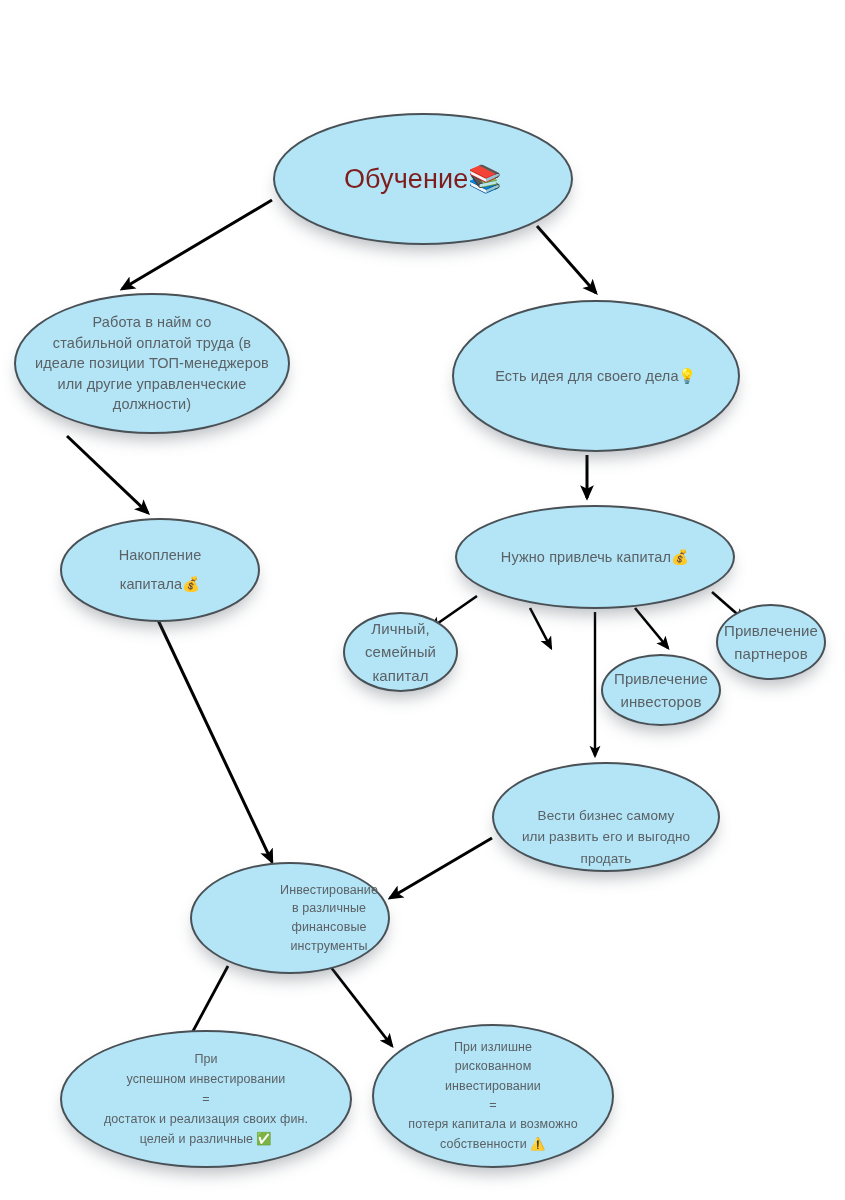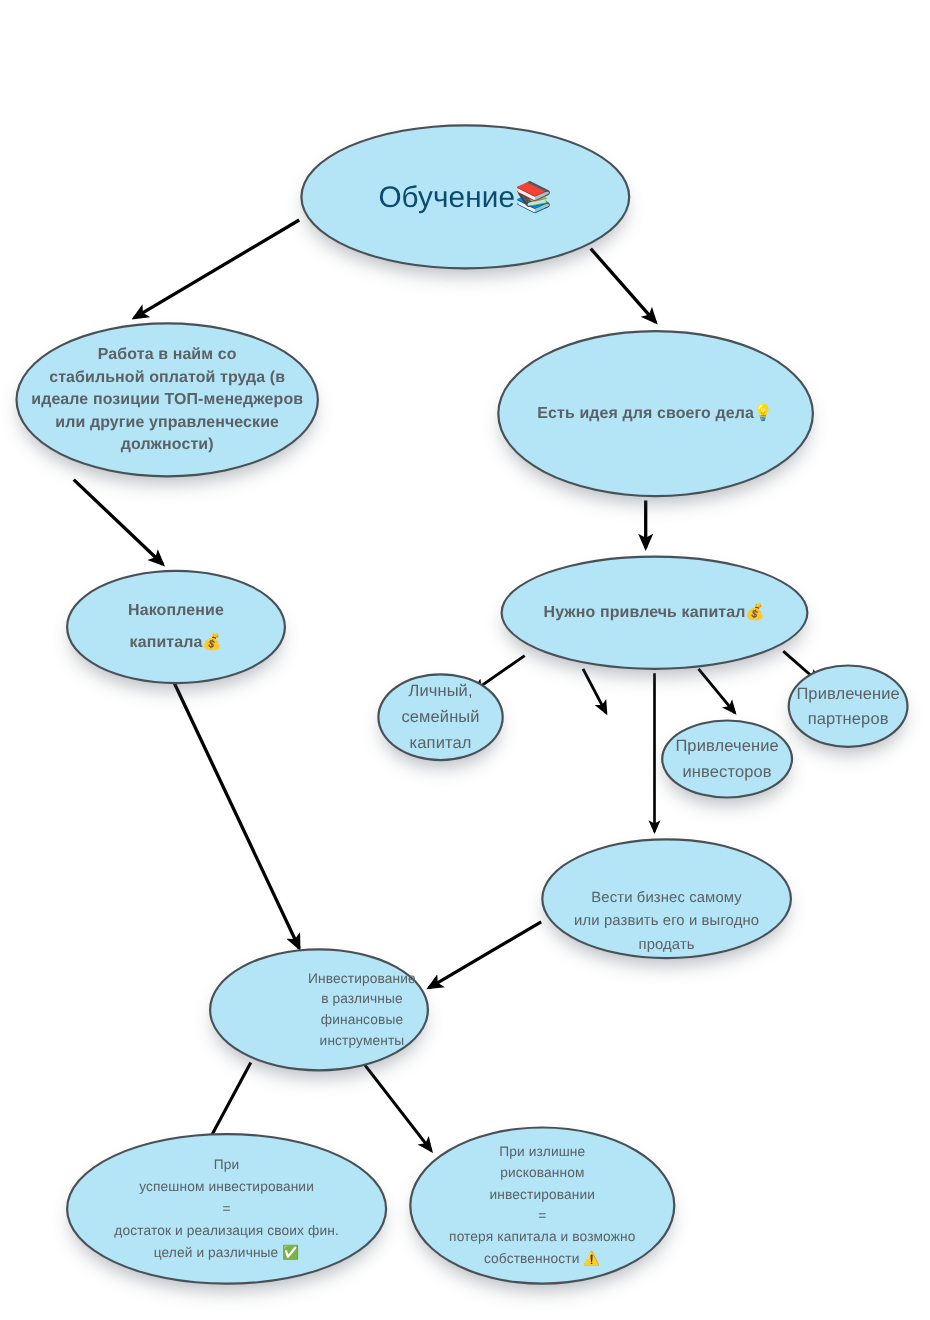--- a/index.html
+++ b/index.html
@@ -43,23 +43,23 @@
     display: block;
     line-height: 1.42;
     padding: 0 10px;
     white-space: pre-line;
     color: #5b6165;
     letter-spacing: 0.1px;
   }
   .n-root .node-label {
     font-size: 27px;
     line-height: 1.2;
-    color: #0c4a6e;
+    color: #7f1d1d;
   }
-  .n-med .node-label { font-size: 14.5px; font-weight: bold; }
+  .n-med .node-label { font-size: 14.5px; }
   .n-small .node-label { font-size: 12.5px; line-height: 1.5; }
   .n-tiny .node-label { font-size: 15px; line-height: 1.55; }
   .n-wide .node-label { font-size: 13.5px; line-height: 1.6; margin-top: 40px; }
 </style>
 </head>
 <body>
 
 <div id="canvas">
 
   <svg id="edge-layer" viewBox="0 0 845 1200" width="845" height="1200" xmlns="http://www.w3.org/2000/svg">

